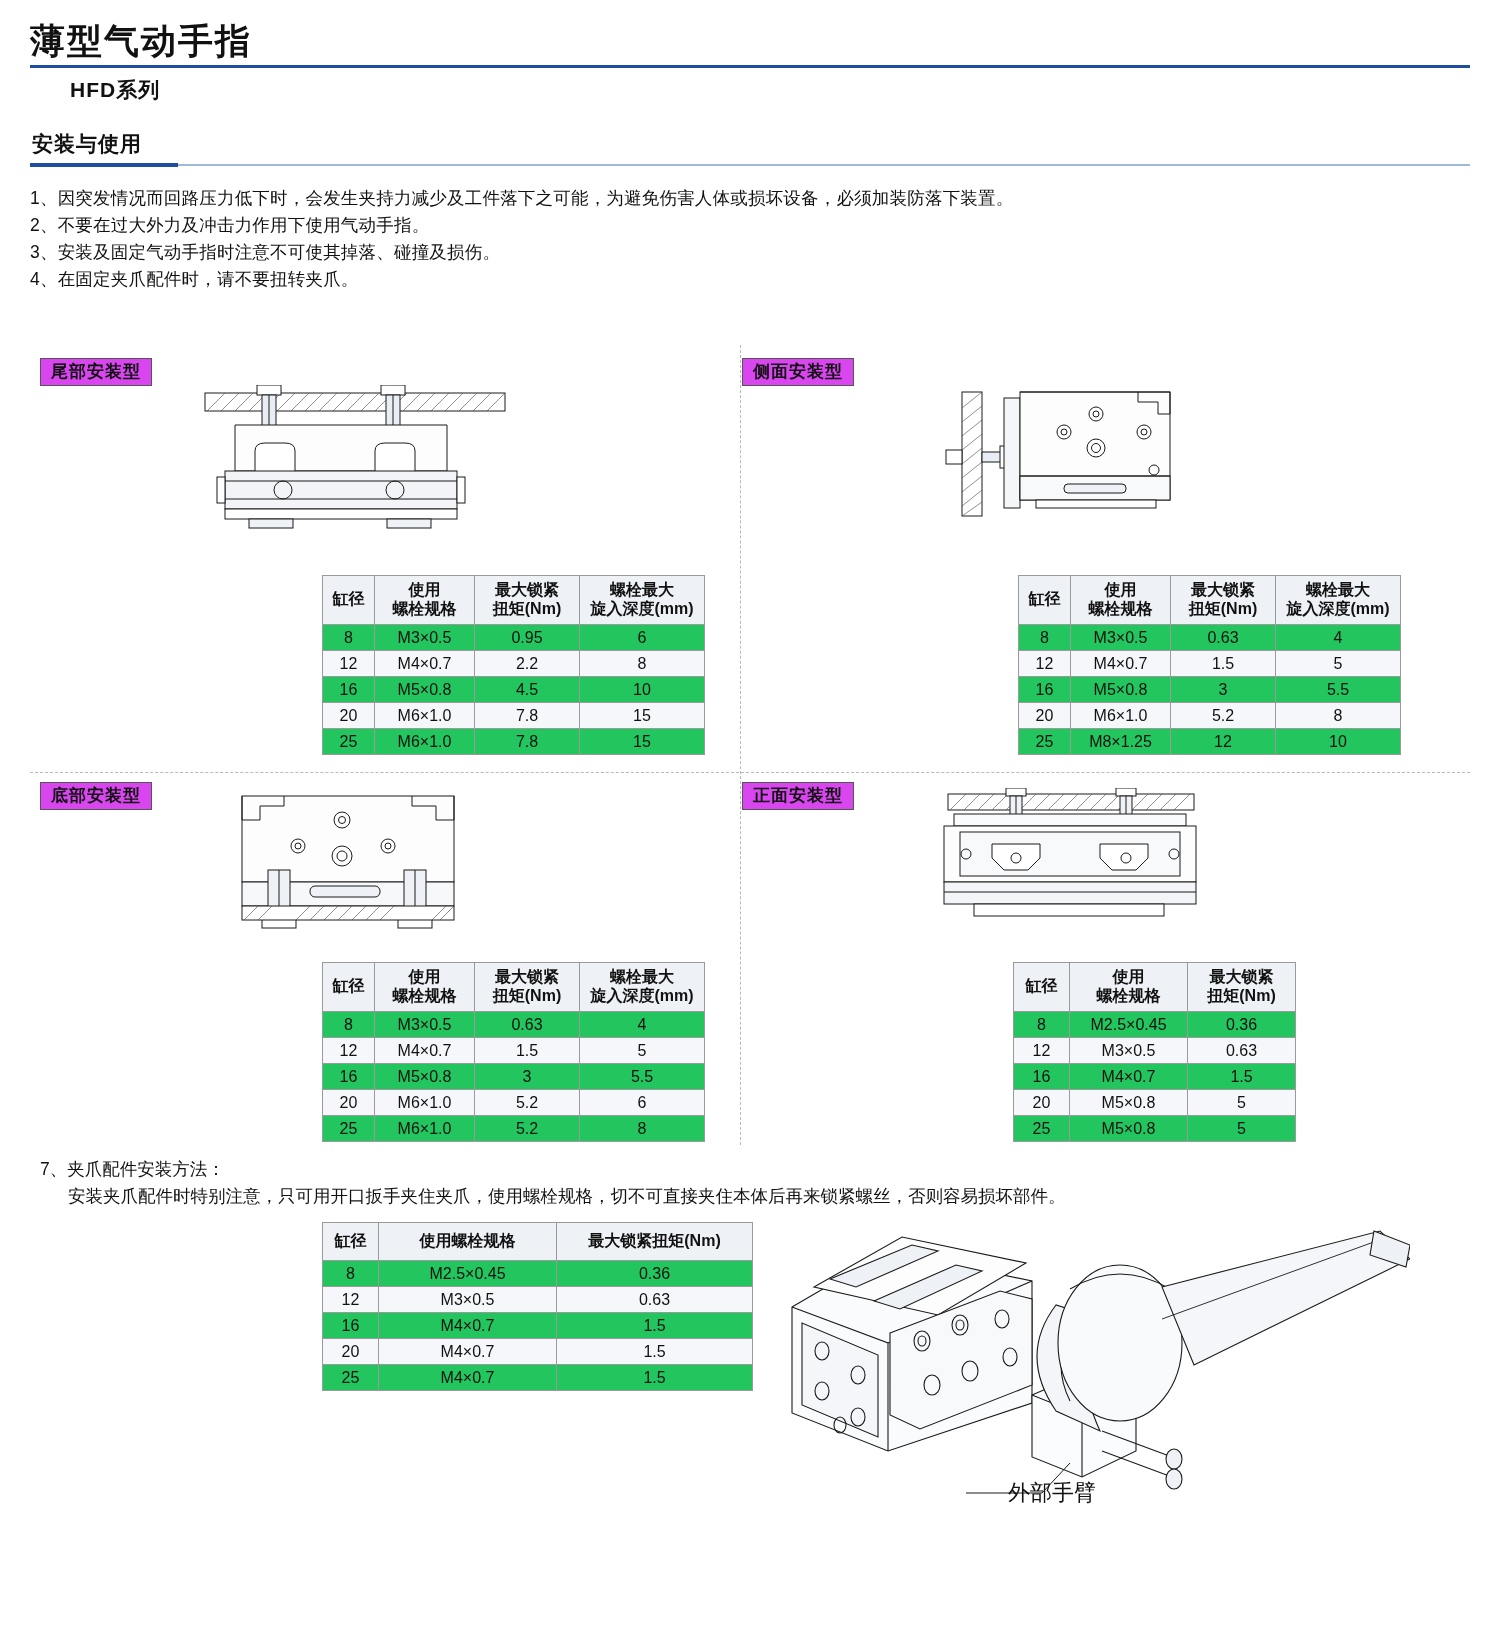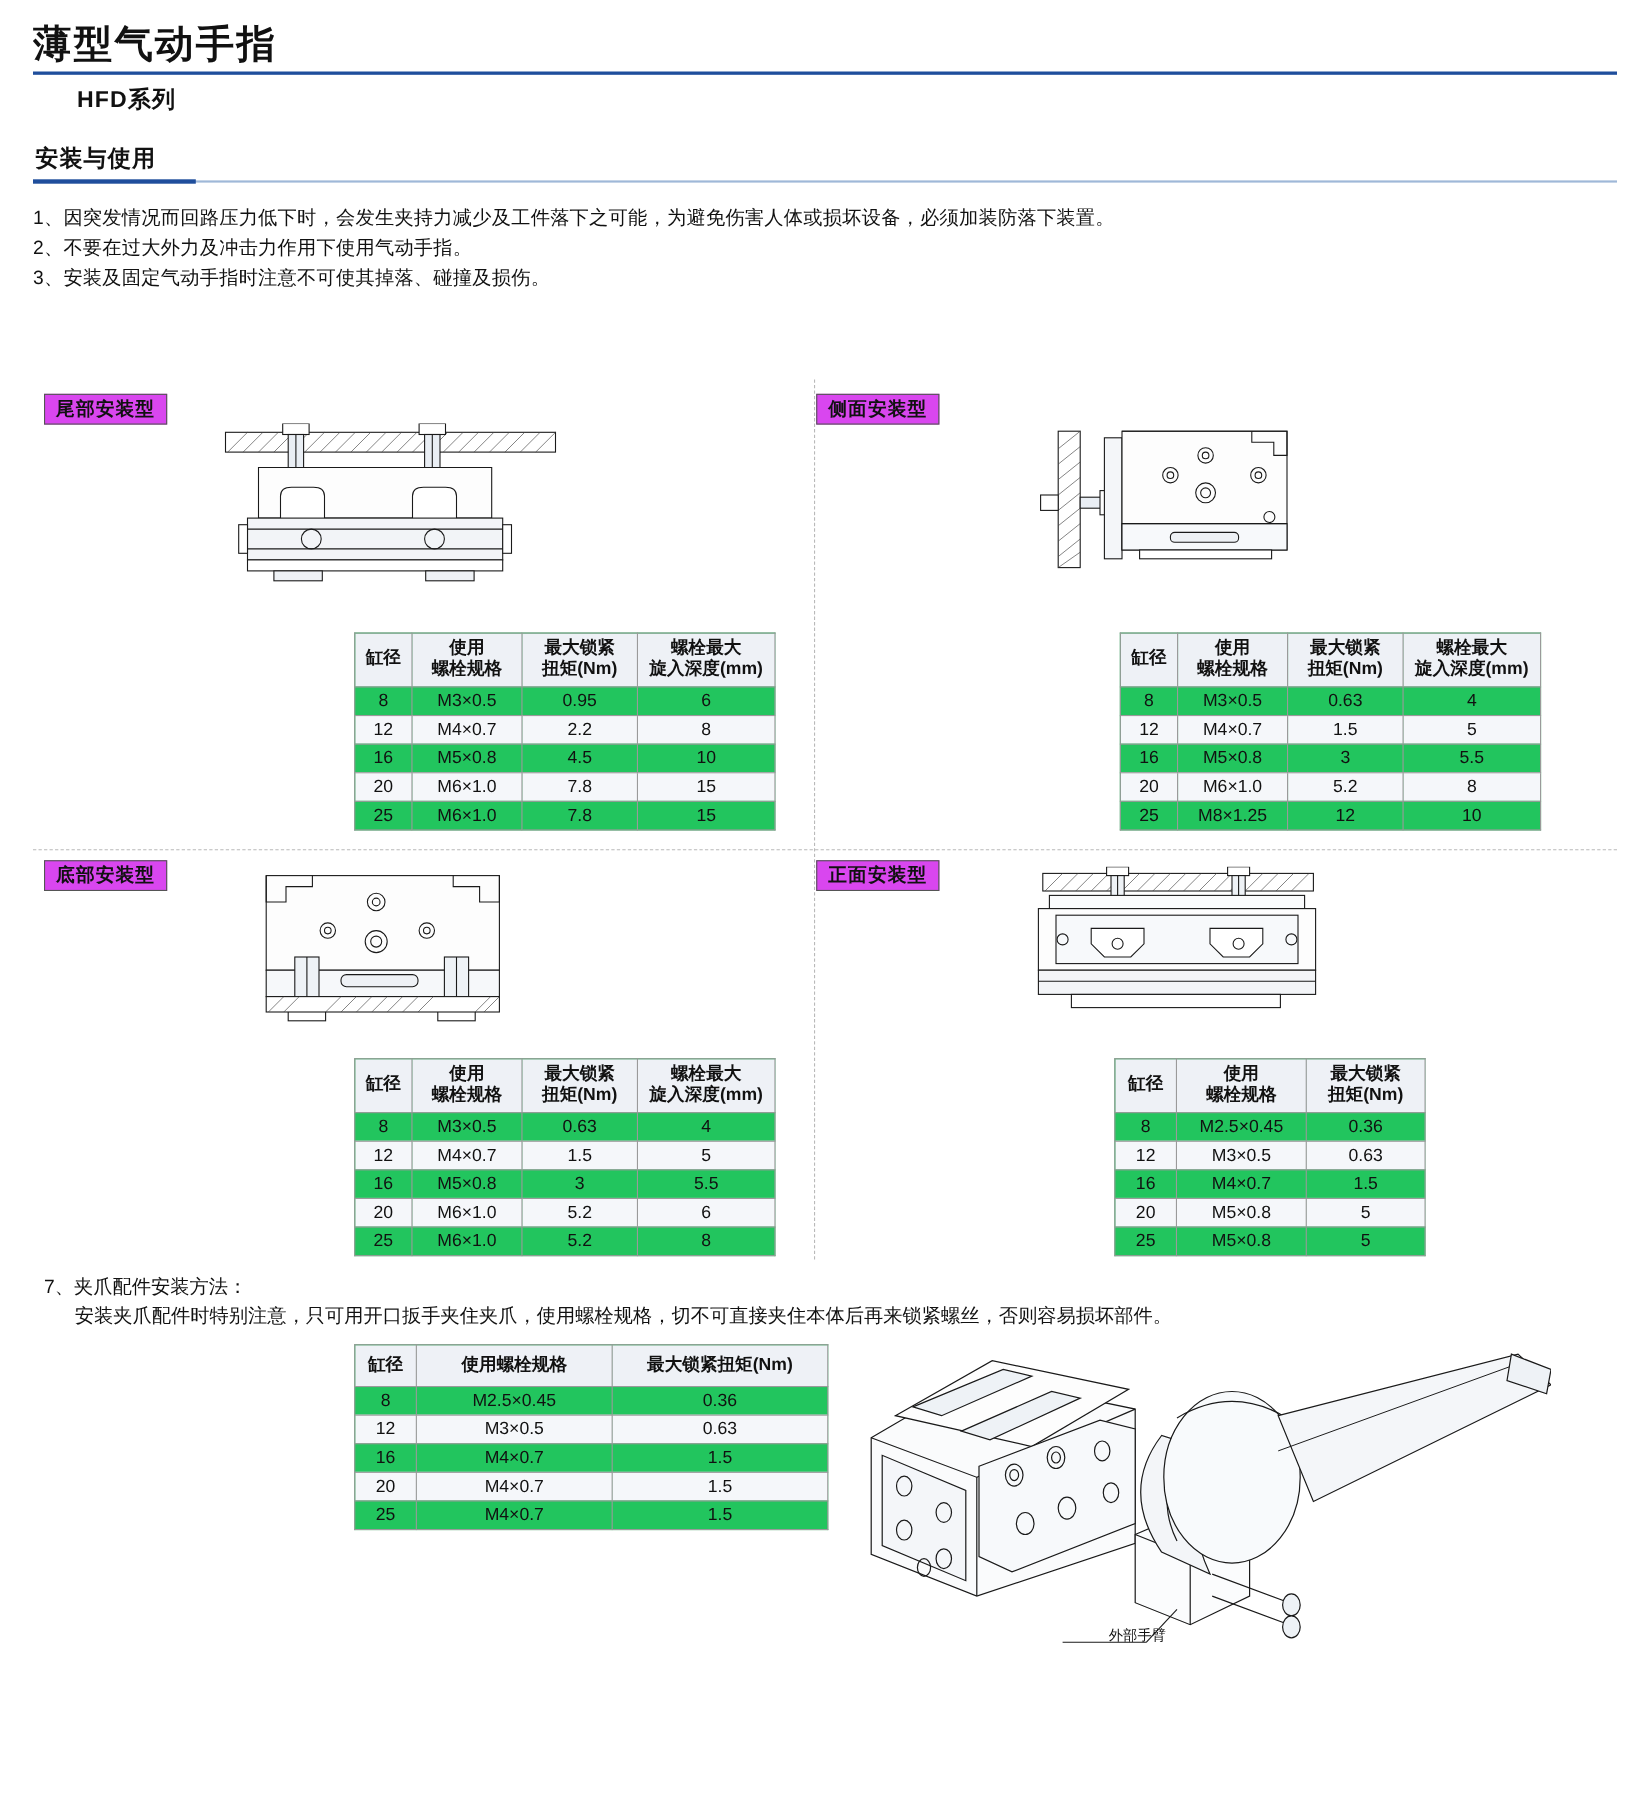--- a/index.html
+++ b/index.html
@@ -178,21 +178,21 @@
   }
   .bn-line2 {
     font-size: 17.5px;
     line-height: 27px;
     color: #111;
     margin-left: 28px;
   }
 
   .callout-label {
     position: absolute;
-    font-size: 13px;
+    font-size: 22px;
     color: #111;
   }
 </style>
 </head>
 <body>
 
 <div class="page">
 
   <div class="doc-header">
     <div class="title-main">薄型气动手指</div>
@@ -205,20 +205,21 @@
     <div class="section-rule-wrap">
       <div class="section-rule-light"></div>
       <div class="section-rule-dark"></div>
     </div>
   </div>
 
   <div class="notes">
     <div class="note-line">1、因突发情况而回路压力低下时，会发生夹持力减少及工件落下之可能，为避免伤害人体或损坏设备，必须加装防落下装置。</div>
     <div class="note-line">2、不要在过大外力及冲击力作用下使用气动手指。</div>
     <div class="note-line">3、安装及固定气动手指时注意不可使其掉落、碰撞及损伤。</div>
+    <div class="note-line">4、在固定夹爪配件时，请不要扭转夹爪。</div>
   </div>
 
   <div class="v-dash"></div>
   <div class="h-dash"></div>
 
   <div class="qlabel" style="left:40px; top:358px;">尾部安装型</div>
 
   <div class="fig" style="left:195px; top:385px;">
     <svg width="320" height="160" viewBox="0 0 320 160">
       <g fill="none" stroke="#1a1a1a" stroke-width="1">

